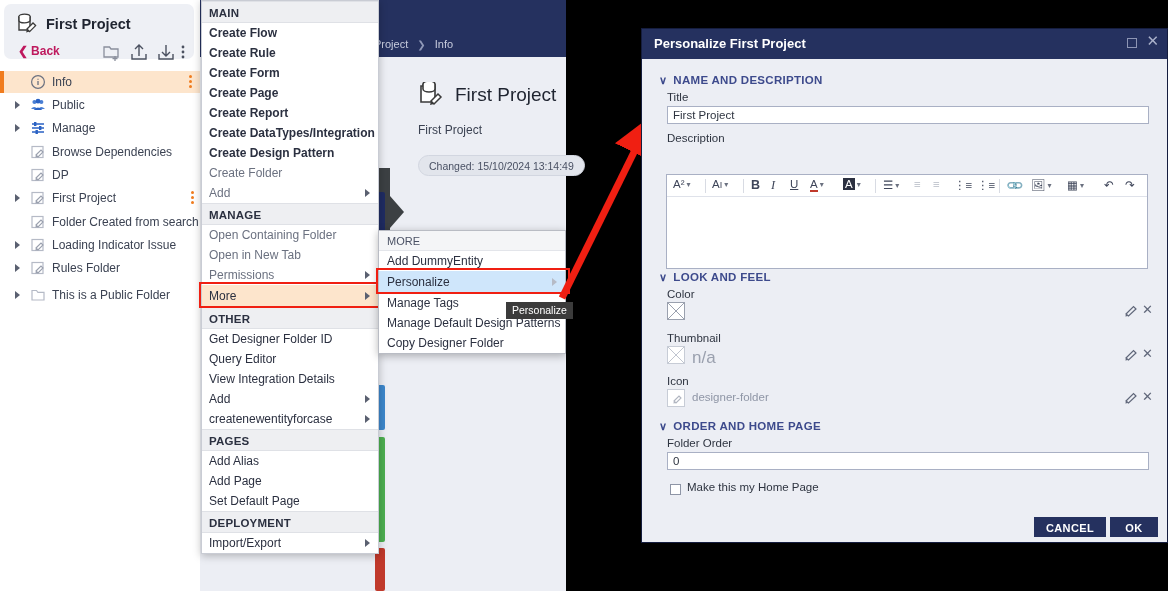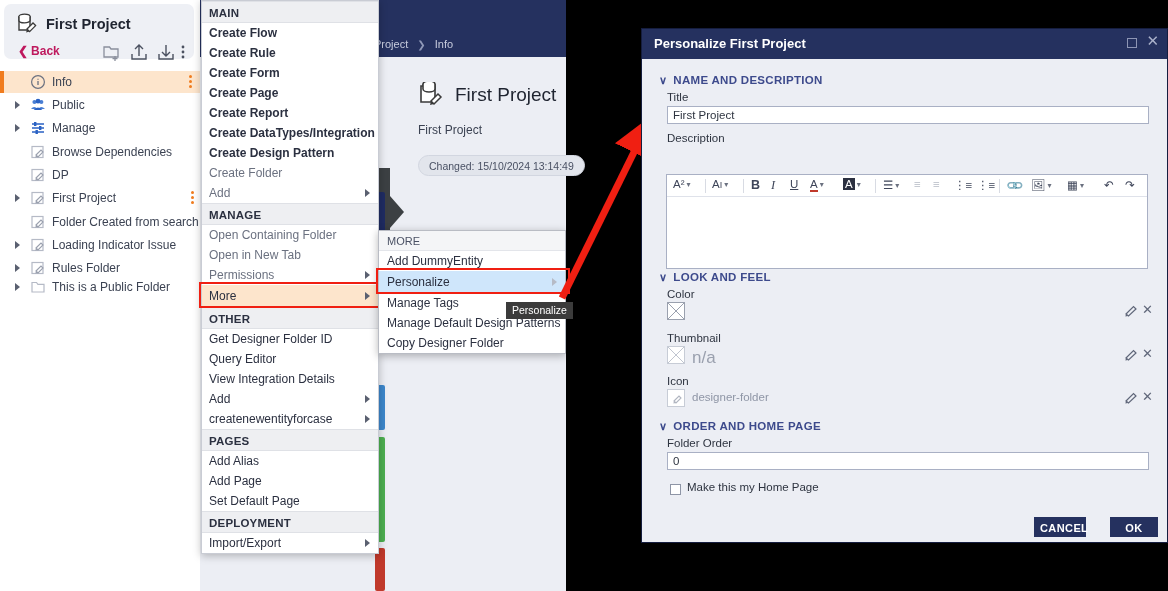--- a/index.html
+++ b/index.html
@@ -320,21 +320,21 @@
   <div class="tree-item" style="top:257px;">
     <span class="tw"></span>
     <svg class="ti-icon" viewBox="0 0 16 16">
       <rect x="2" y="2.5" width="11" height="11" fill="none" stroke="#b5bac6" stroke-width="1.2"></rect>
       <path d="M6 11 l5-5 l2 2 l-5 5 z" fill="none" stroke="#9aa0ae" stroke-width="1.1"></path>
       <path d="M6 11 l-.7 2.6 l2.6-.7 z" fill="#9aa0ae"></path>
     </svg>
     <span class="ti-label">Rules Folder</span>
   </div>
 
-  <div class="tree-item" style="top:276px;">
+  <div class="tree-item" style="top:284px;">
     <span class="tw"></span>
     <svg class="ti-icon" viewBox="0 0 16 16">
       <path d="M2 3.5 h4.5 l1.4 1.8 h6.1 v7.7 h-12 z" fill="none" stroke="#b5bac6" stroke-width="1.2"></path>
     </svg>
     <span class="ti-label">This is a Public Folder</span>
   </div>
 </div>
 
 <div id="ctx-menu">
 
@@ -485,15 +485,15 @@
 
   <div class="section-hdr" style="left:17px; top:391px;">
     <span class="caret">∨</span><span>ORDER AND HOME PAGE</span>
   </div>
   <div class="fld-label" style="left:25px; top:408px;">Folder Order</div>
   <input class="txt-input" style="left: 25px; top: 423px; width: 482px;" value="0">
 
   <div style="position:absolute;left:28px;top:455px;width:11px;height:11px;border:1px solid #8e95a6;background:#fff;"></div>
   <div style="position:absolute;left:45px;top:452px;font-size:11.5px;color:#2e3440;">Make this my Home Page</div>
 
-  <button class="dlg-btn" style="left:392px; top:488px; width:52px;">CANCEL</button>
+  <button class="dlg-btn" style="left:392px; top:488px; width:72px;">CANCEL</button>
   <button class="dlg-btn" style="left:468px; top:488px; width:48px;">OK</button>
 </div>
 
 </body></html>

